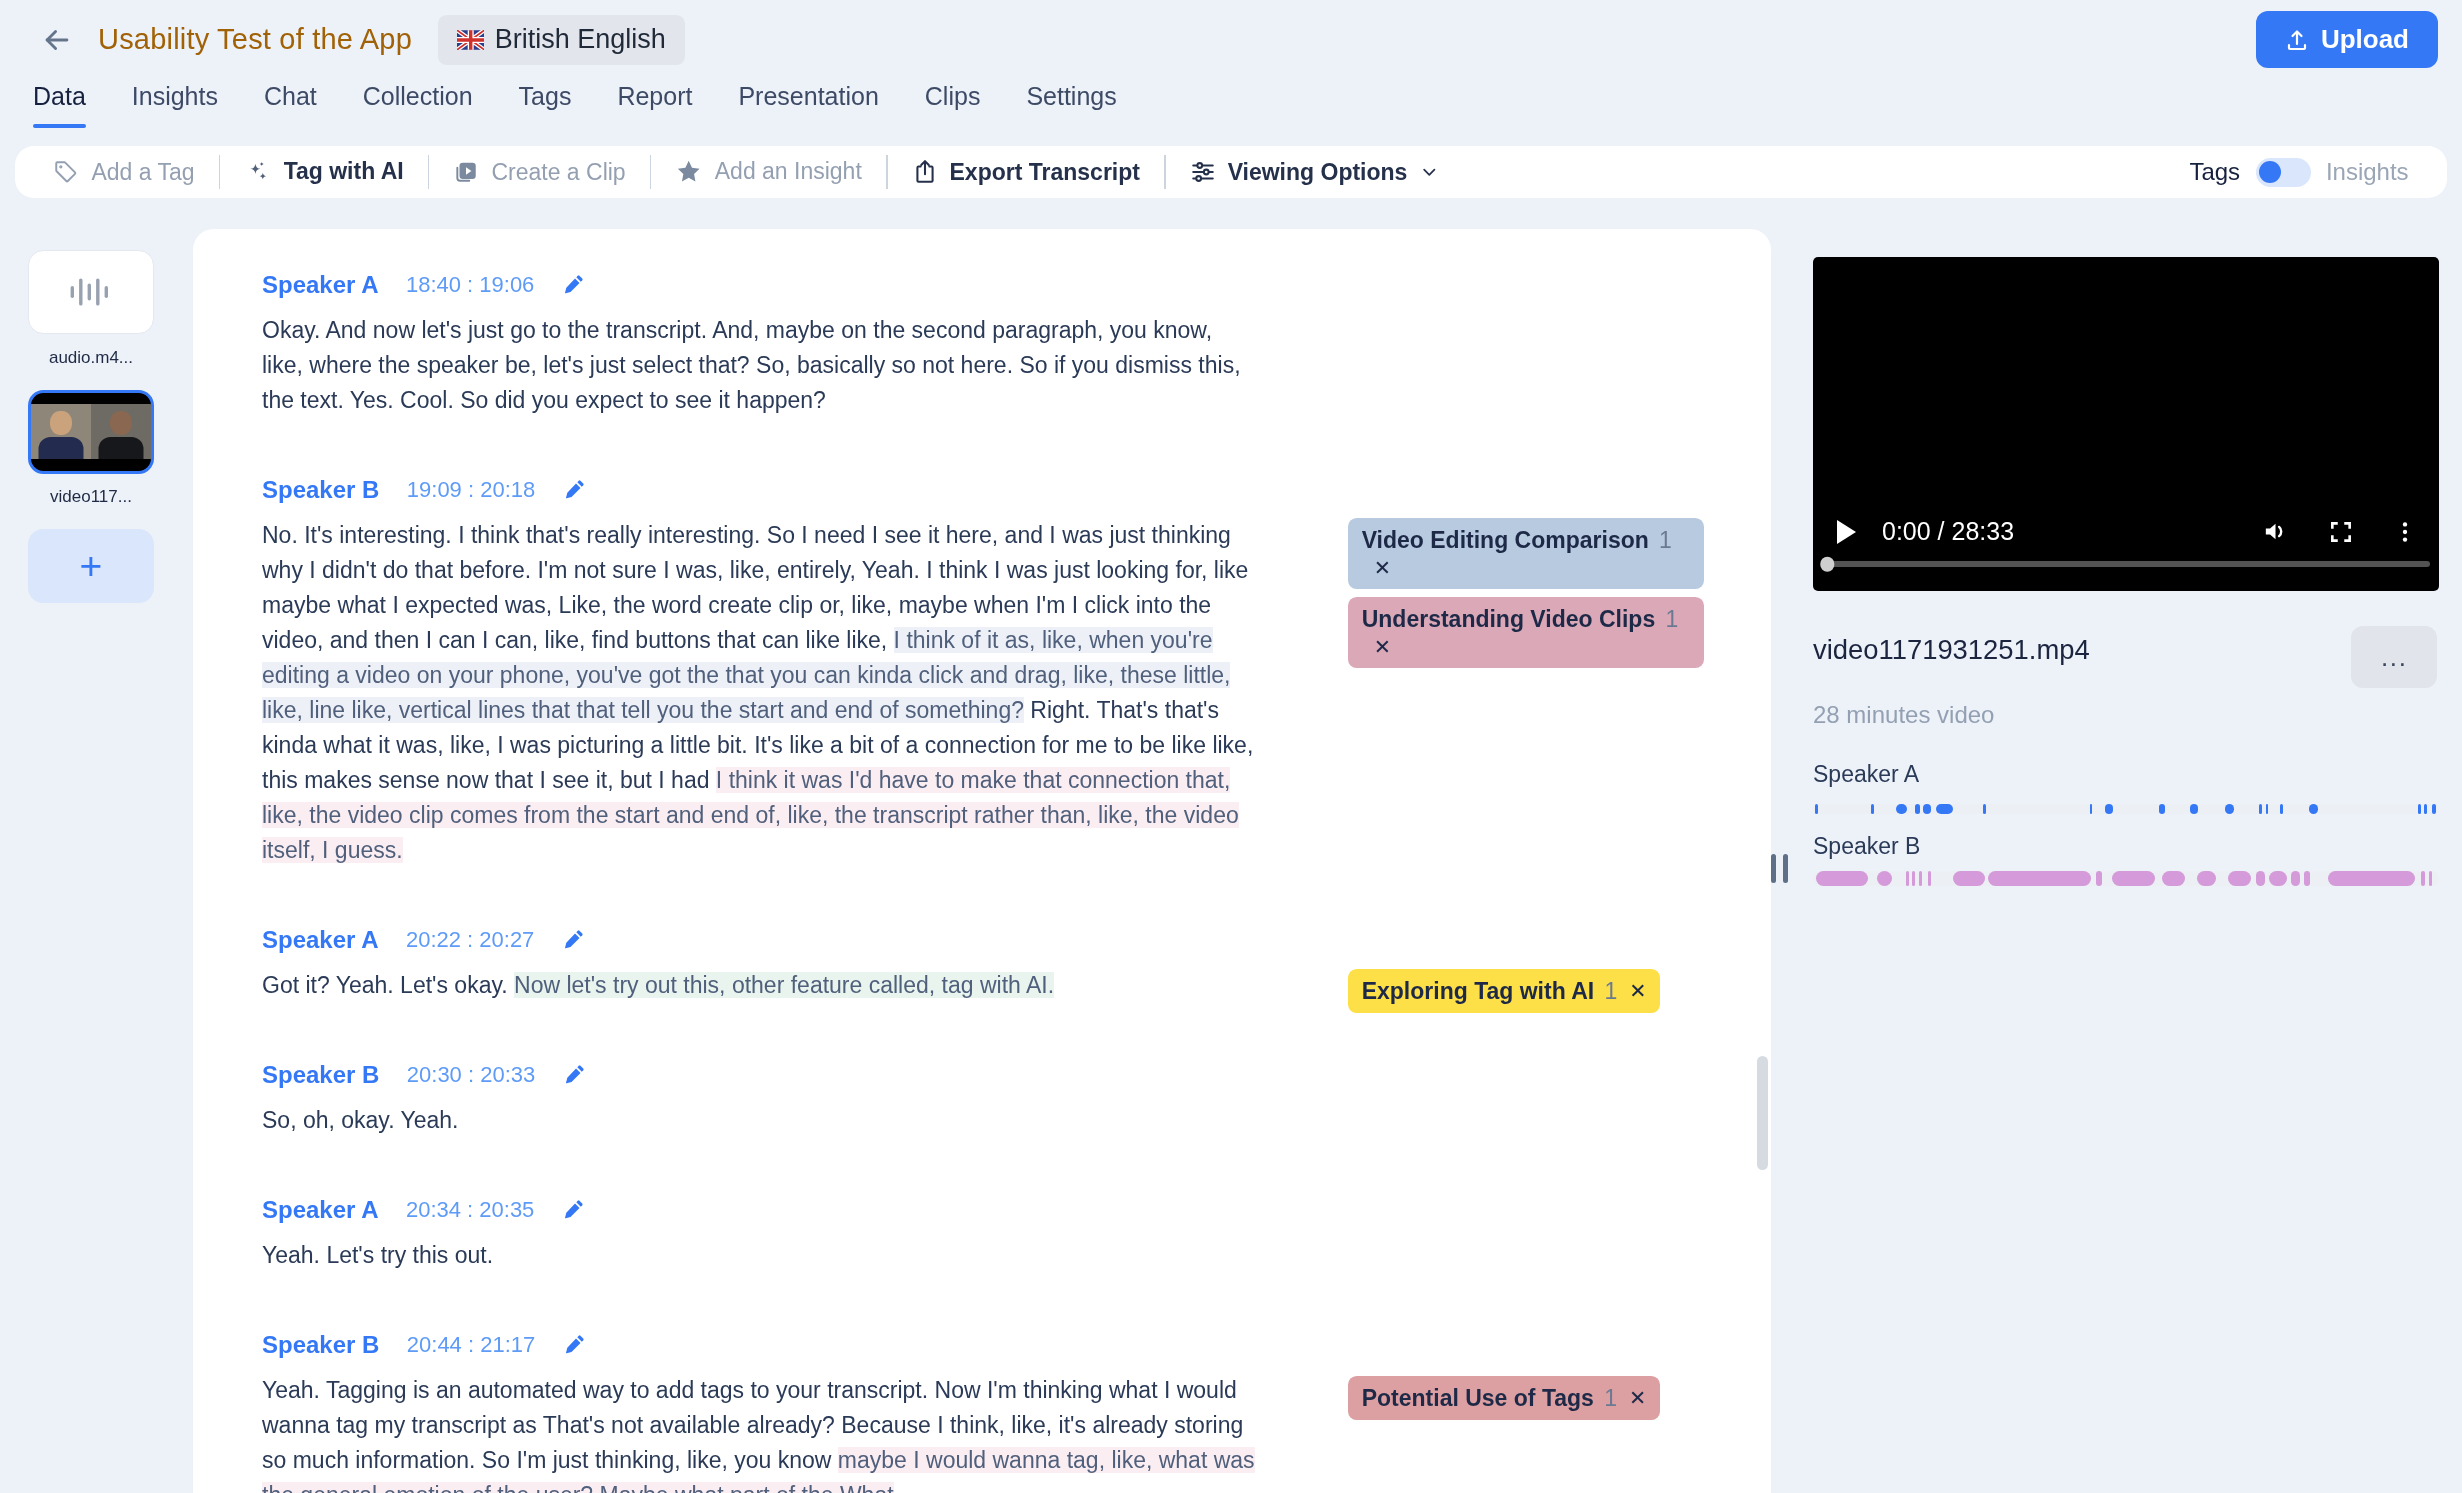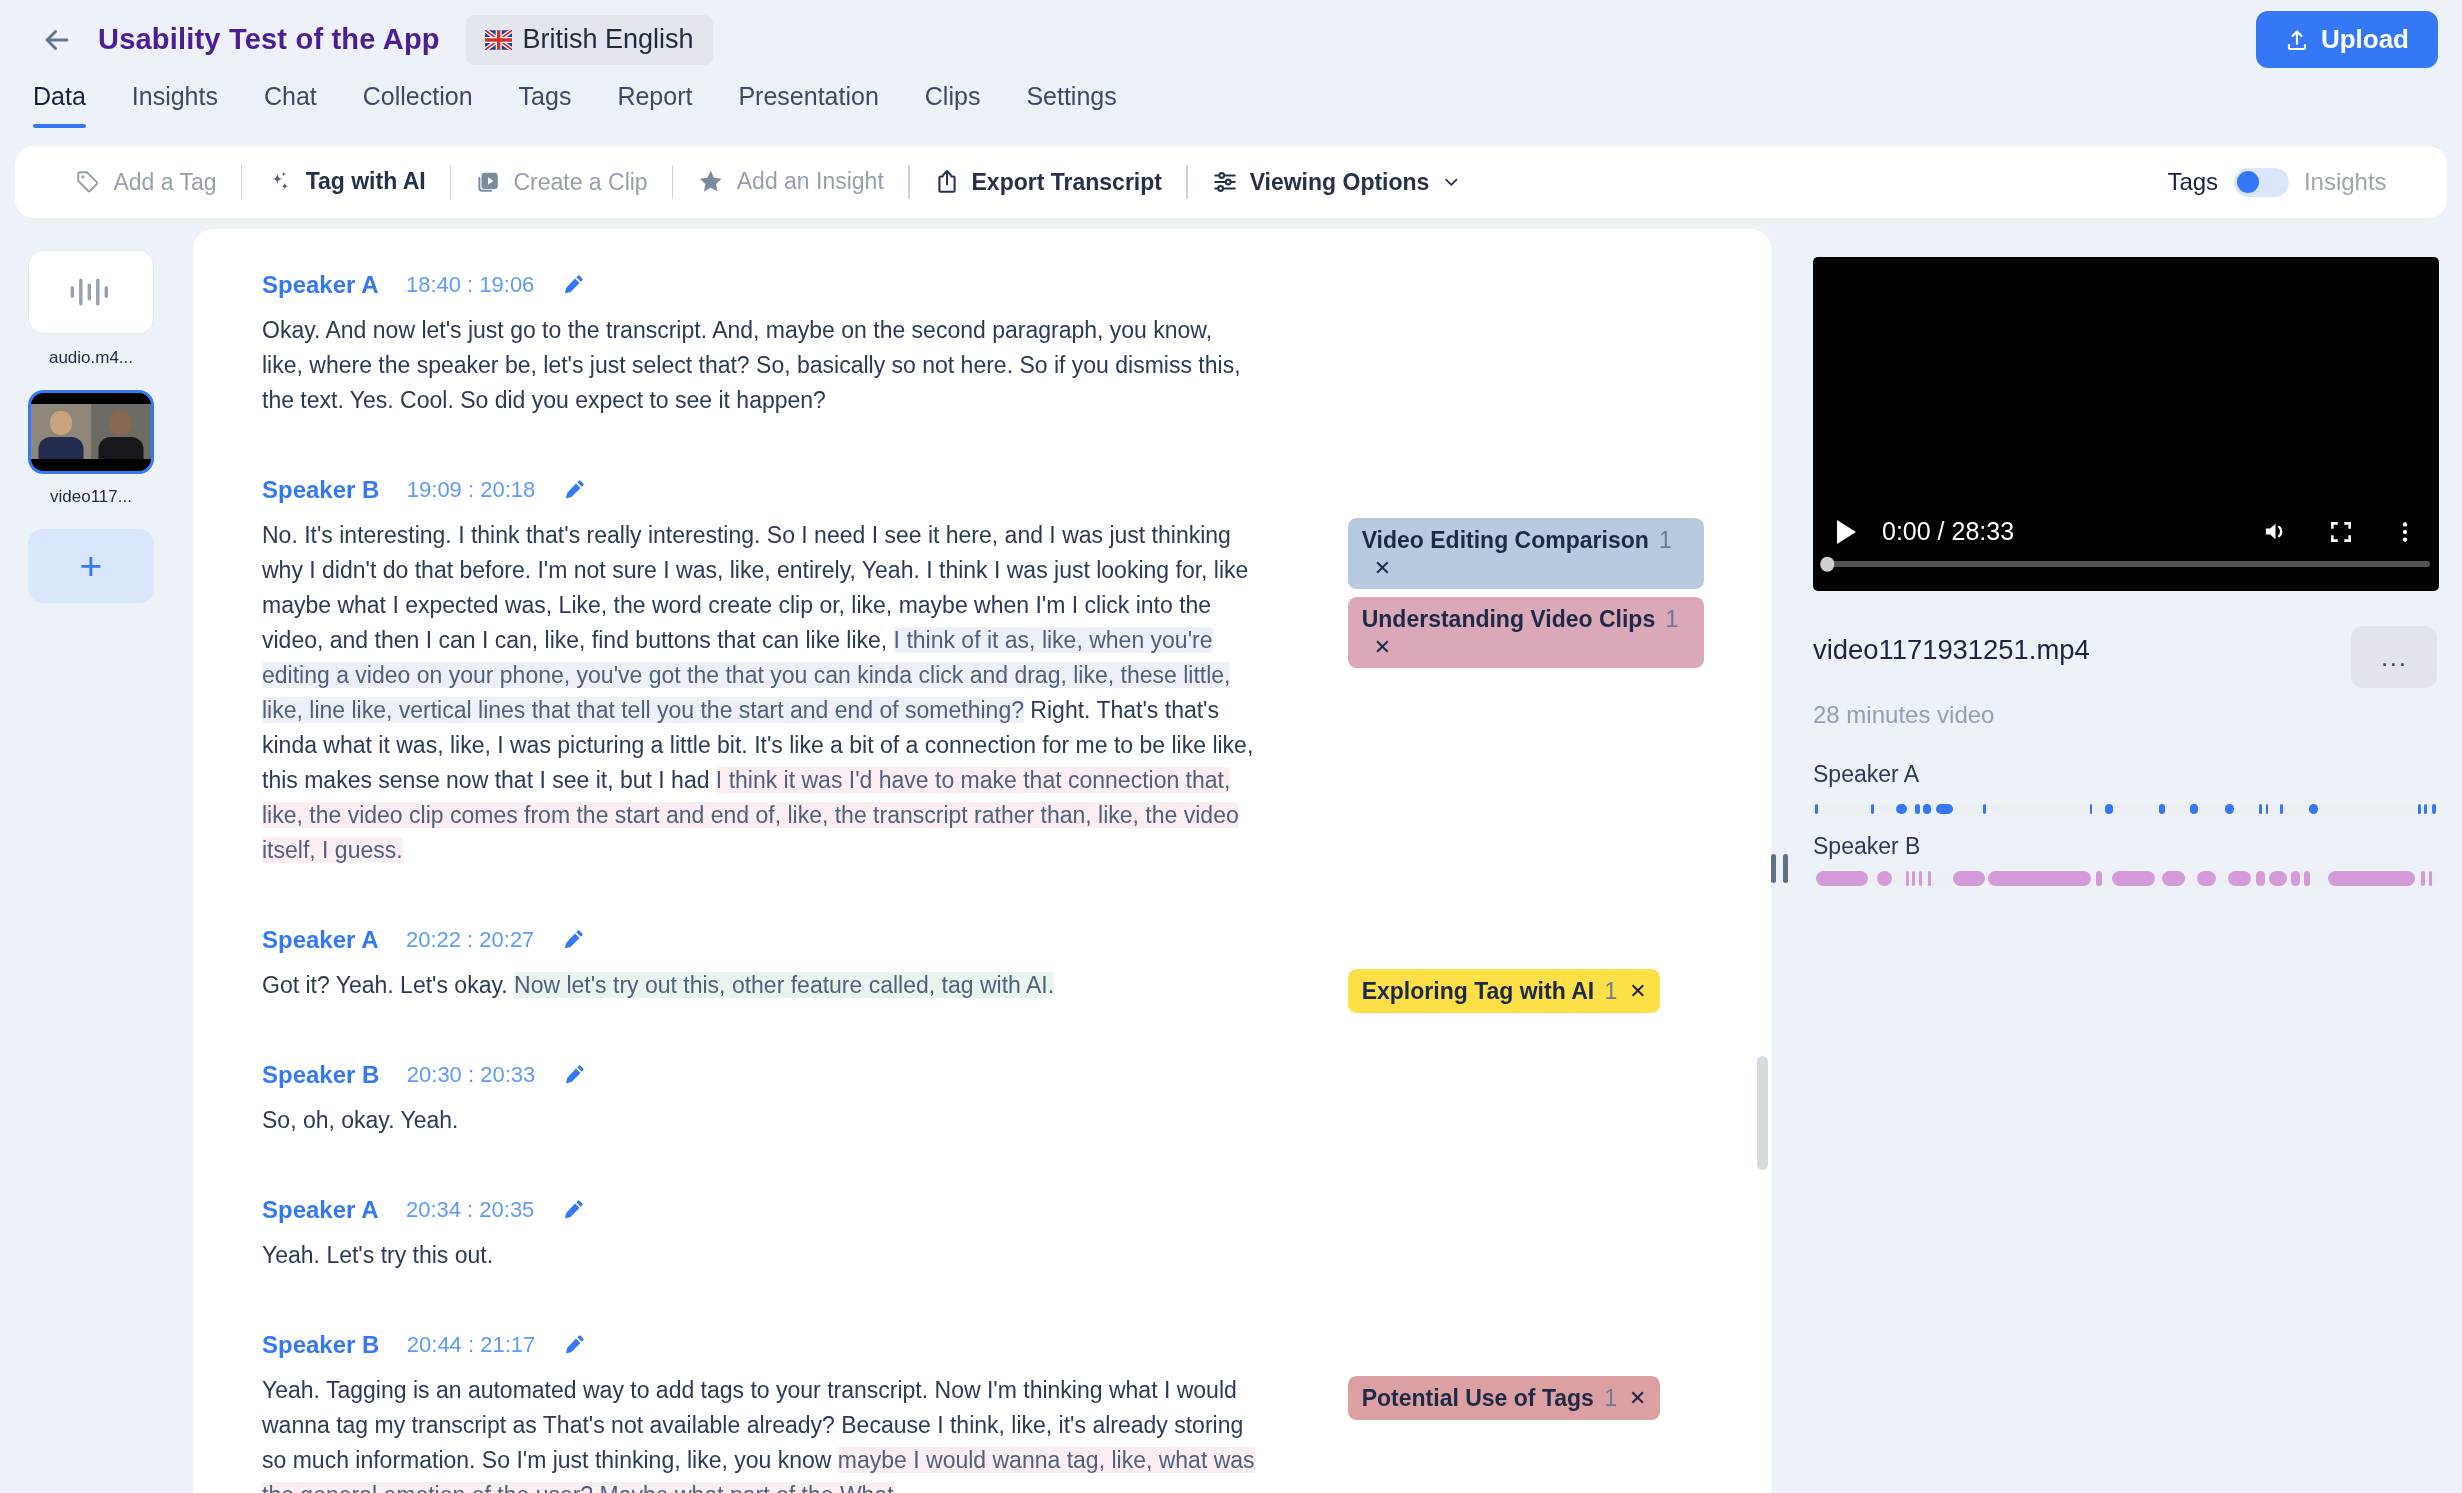--- a/index.html
+++ b/index.html
@@ -3,32 +3,32 @@
 <meta charset="utf-8">
 <style>
   * { margin:0; padding:0; box-sizing:border-box; }
   html,body { overflow:hidden; background:#edf1f8; }
   body { font-family:"Liberation Sans", sans-serif; color:#22304d; }
   .app { position:relative; width:2462px; height:1494px; background:#edf1f8; overflow:hidden; }
 
   
   .topbar { position:absolute; top:0; left:0; width:100%; height:79px; display:flex; align-items:center; padding:0 24px 0 38px; }
   .back-btn { width:38px; height:38px; display:flex; align-items:center; justify-content:center; cursor:pointer; }
-  .page-title { font-size:29px; font-weight:700; color:#4c1d95; margin-left:22px; letter-spacing:0.2px; }
+  .page-title { font-size:29px; font-weight:400; color:#a16207; margin-left:22px; letter-spacing:0.2px; }
   .lang-badge { display:inline-flex; align-items:center; gap:10.3px; background:#e2e5ec; border-radius:8.6px; height:50px; padding:0 19px; margin-left:26px; font-size:27px; color:#1f2937; }
   .upload-btn { margin-left:auto; display:inline-flex; align-items:center; gap:12px; background:#3578f6; color:#fff; font-size:26px; font-weight:600; height:57px; padding:0 29px; border:none; border-radius:12px; cursor:pointer; }
 
   
   .tabs { position:absolute; top:82px; left:33px; display:flex; gap:46px; font-size:25px; color:#3d4a66; }
   .tab { padding-bottom:17px; cursor:pointer; position:relative; }
   .tab.active { color:#16213f; font-weight:400; }
   .tab.active::after { content:""; position:absolute; left:0; right:0; bottom:0; height:4.3px; border-radius:3.4px; background:#3578f6; }
 
   
-  .toolbar { position:absolute; top:146px; left:15.4px; right:15.4px; height:72px; background:#fff; border-radius:19px; display:flex; align-items:center; padding:0 60px; }
+  .toolbar { position:absolute; top:146px; left:15.4px; right:15.4px; height:52px; background:#fff; border-radius:19px; display:flex; align-items:center; padding:0 38px; }
   .tb-item { display:inline-flex; align-items:center; gap:12px; font-size:23px; cursor:pointer; white-space:nowrap; }
   .tb-item.muted { color:#94a0b1; font-weight:400; }
   .tb-item.strong { color:#25304b; font-weight:600; }
   .tb-sep { width:1.7px; height:34px; background:#ccd4df; margin:0 24px; }
   .tb-right { margin-left:auto; display:flex; align-items:center; gap:15.4px; font-size:24px; }
   .toggle-label-left { color:#16213f; font-weight:500; }
   .toggle-label-right { color:#9aa5b5; }
   .toggle { width:55px; height:29px; border-radius:14.6px; background:#d9e6fc; position:relative; cursor:pointer; }
   .toggle .knob { position:absolute; left:3.4px; top:3.4px; width:22px; height:22px; border-radius:50%; background:#3578f6; }
 

